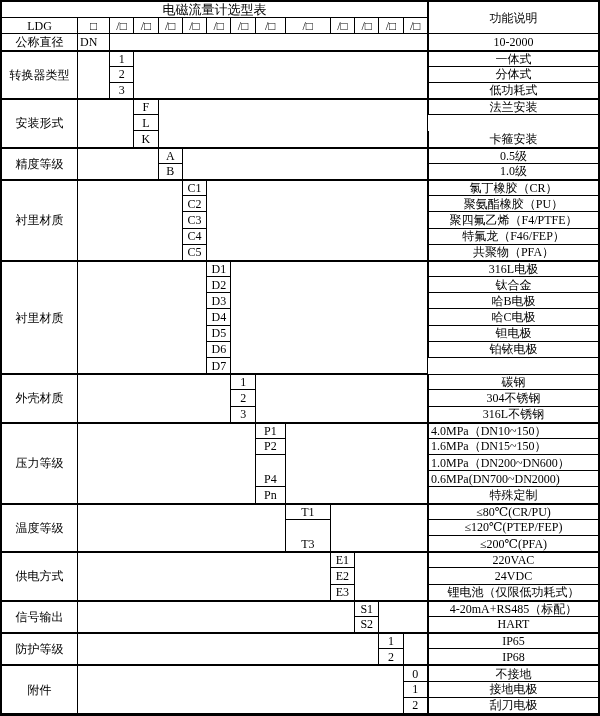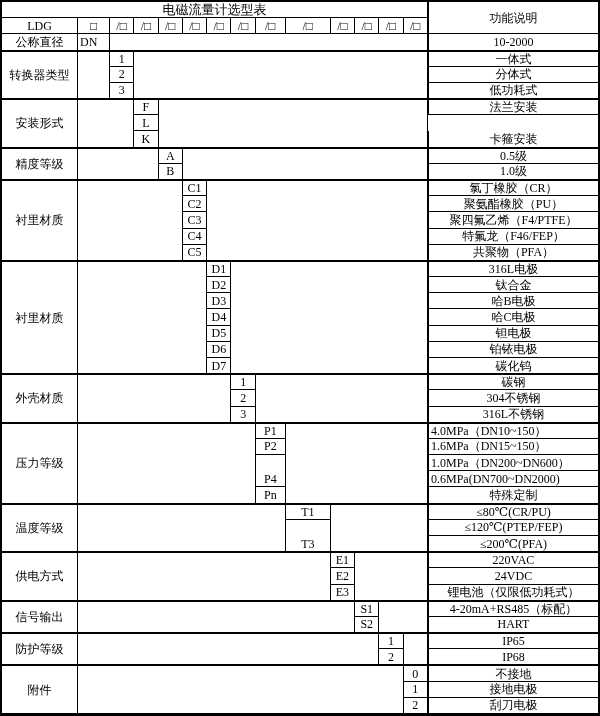--- a/index.html
+++ b/index.html
@@ -105,21 +105,20 @@
     <div class="c fn" style="grid-area: 18 / 15;">钛合金</div>
     <div class="c" style="grid-area: 19 / 7;">D3</div>
     <div class="c fn" style="grid-area: 19 / 15;">哈B电极</div>
     <div class="c" style="grid-area: 20 / 7;">D4</div>
     <div class="c fn" style="grid-area: 20 / 15;">哈C电极</div>
     <div class="c" style="grid-area: 21 / 7;">D5</div>
     <div class="c fn" style="grid-area: 21 / 15;">钽电极</div>
     <div class="c" style="grid-area: 22 / 7;">D6</div>
     <div class="c fn" style="grid-area: 22 / 15;">铂铱电极</div>
     <div class="c" style="grid-area: 23 / 7;">D7</div>
-    <div class="c fn" style="grid-area: 23 / 15;">碳化钨</div>
     <div class="c thick" style="grid-area: 24 / 1 / 27;">外壳材质</div>
     <div class="c thick" style="grid-area: 24 / 2 / 27 / 8;"></div>
     <div class="c thick" style="grid-area: 24 / 9 / 27 / 15;"></div>
     <div class="c thick" style="grid-area: 24 / 8;">1</div>
     <div class="c fn thick" style="grid-area: 24 / 15;">碳钢</div>
     <div class="c" style="grid-area: 25 / 8;">2</div>
     <div class="c fn" style="grid-area: 25 / 15; text-align: right;">304不锈钢</div>
     <div class="c" style="grid-area: 26 / 8;">3</div>
     <div class="c fn" style="grid-area: 26 / 15;">316L不锈钢</div>
     <div class="c thick" style="grid-area: 27 / 1 / 32;">压力等级</div>

